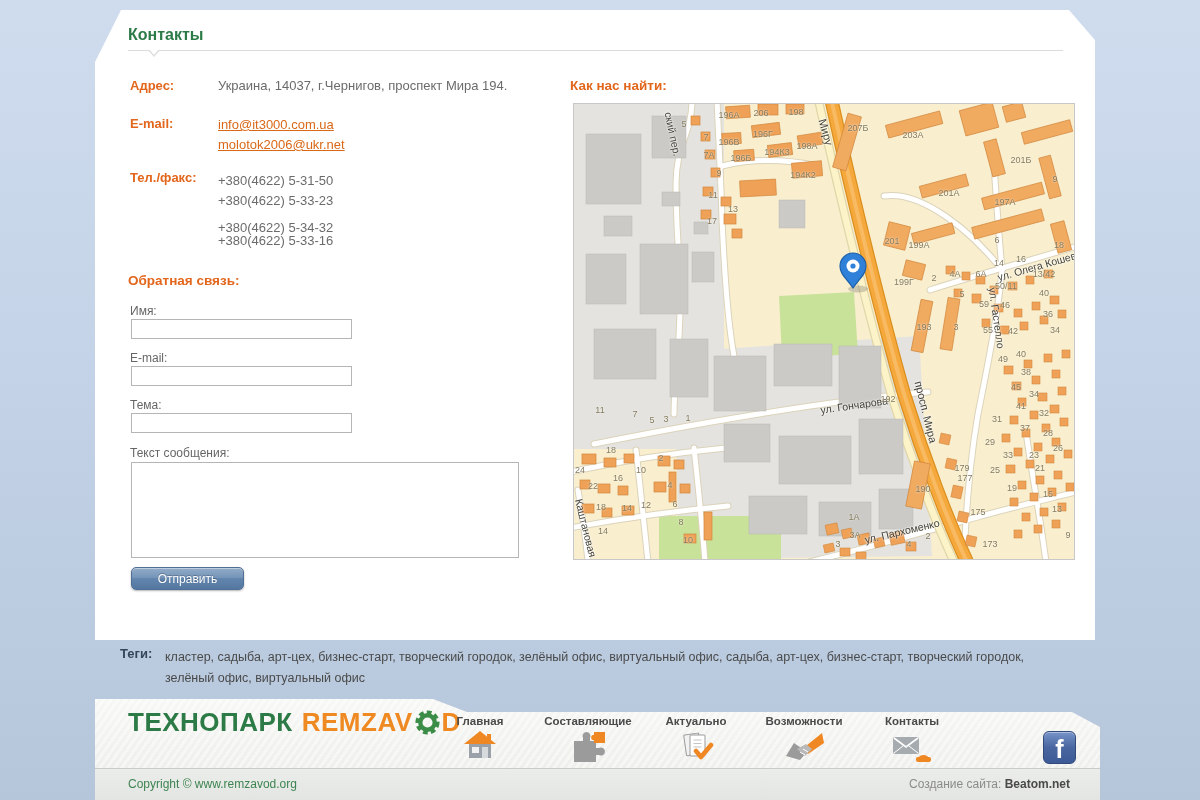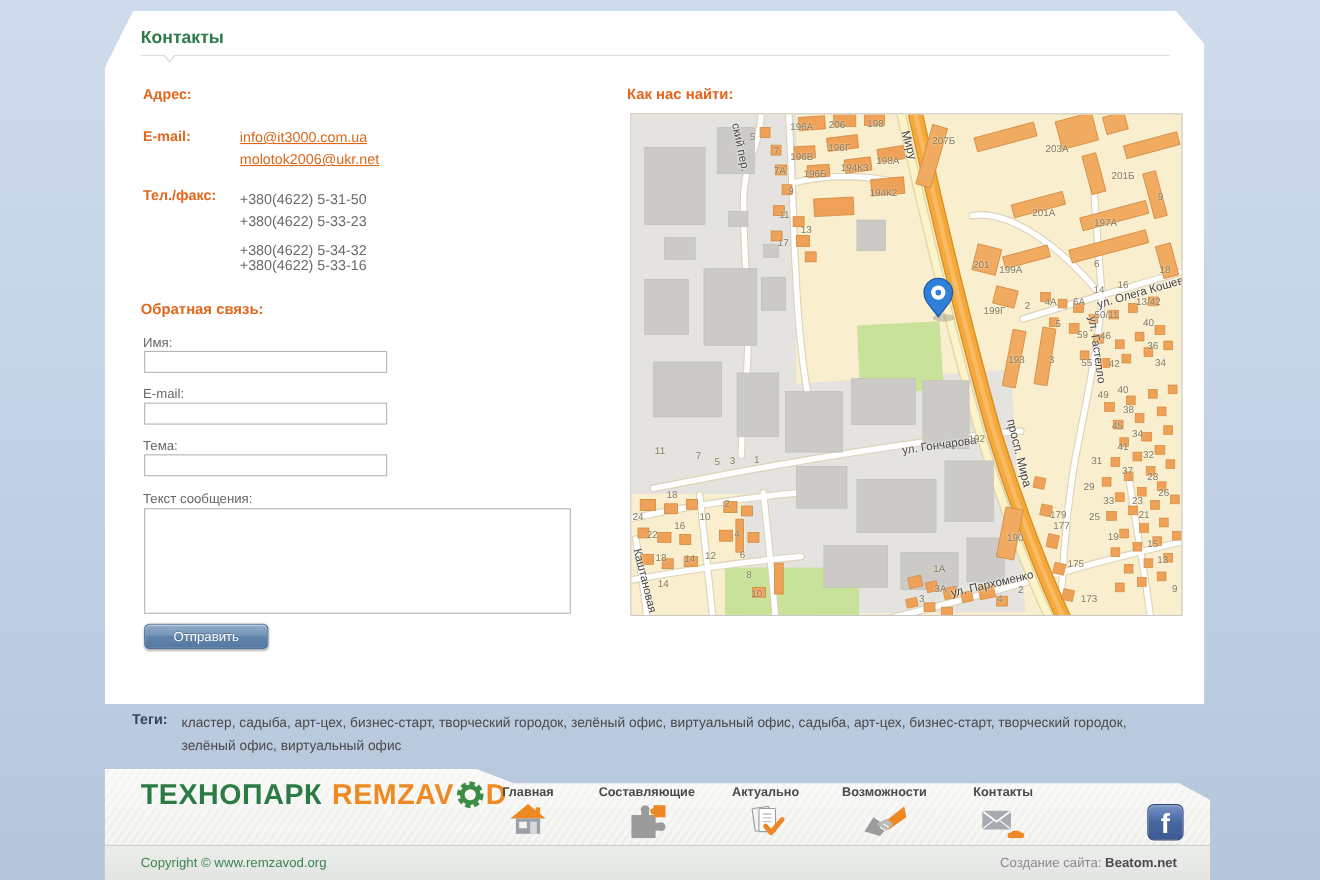--- a/index.html
+++ b/index.html
@@ -78,20 +78,21 @@
 </head>
 <body>
 
 <div class="page">
 
   <div class="main-card">
     <h1 class="page-heading">Контакты</h1>
     <div class="divider"></div>
 
     <div class="c-label addr-label">Адрес:</div>
+    <div class="c-value addr-value">Украина, 14037, г.Чернигов, проспект Мира 194.</div>
 
     <div class="c-label email-label">E-mail:</div>
     <a class="c-link e1" href="#">info@it3000.com.ua</a>
     <a class="c-link e2" href="#">molotok2006@ukr.net</a>
 
     <div class="c-label phone-label">Тел./факс:</div>
     <div class="c-value phone p1">+380(4622) 5-31-50</div>
     <div class="c-value phone p2">+380(4622) 5-33-23</div>
     <div class="c-value phone p3">+380(4622) 5-34-32</div>
     <div class="c-value phone p4">+380(4622) 5-33-16</div>
@@ -350,21 +351,21 @@
           <span class="map-number" style="left: 203px; top: 48px;">194К3</span>
           <span class="map-number" style="left: 229px; top: 71px;">194К2</span>
           <span class="map-number" style="left: 110px; top: 20px;">5</span>
           <span class="map-number" style="left: 132px; top: 33px;">7</span>
           <span class="map-number" style="left: 135px; top: 51px;">7А</span>
           <span class="map-number" style="left: 145px; top: 69px;">9</span>
           <span class="map-number" style="left: 139px; top: 91px;">11</span>
           <span class="map-number" style="left: 159px; top: 105px;">13</span>
           <span class="map-number" style="left: 138px; top: 117px;">17</span>
           <span class="map-number" style="left: 284px; top: 24px;">207Б</span>
-          <span class="map-number" style="left: 339px; top: 31px; margin-left: 48px;">203А</span>
+          <span class="map-number" style="left: 339px; top: 31px;">203А</span>
           <span class="map-number" style="left: 425px; top: 56px; padding-left: 44px;">201Б</span>
           <span class="map-number" style="left: 481px; top: 75px;">9</span>
           <span class="map-number" style="left: 375px; top: 89px;">201А</span>
           <span class="map-number" style="left: 431px; top: 98px;">197А</span>
           <span class="map-number" style="left: 318px; top: 137px;">201</span>
           <span class="map-number" style="left: 345px; top: 141px;">199А</span>
           <span class="map-number" style="left: 423px; top: 136px;">6</span>
           <span class="map-number" style="left: 485px; top: 141px;">18</span>
           <span class="map-number" style="left: 447px; top: 155px;">16</span>
           <span class="map-number" style="left: 425px; top: 159px;">14</span>

